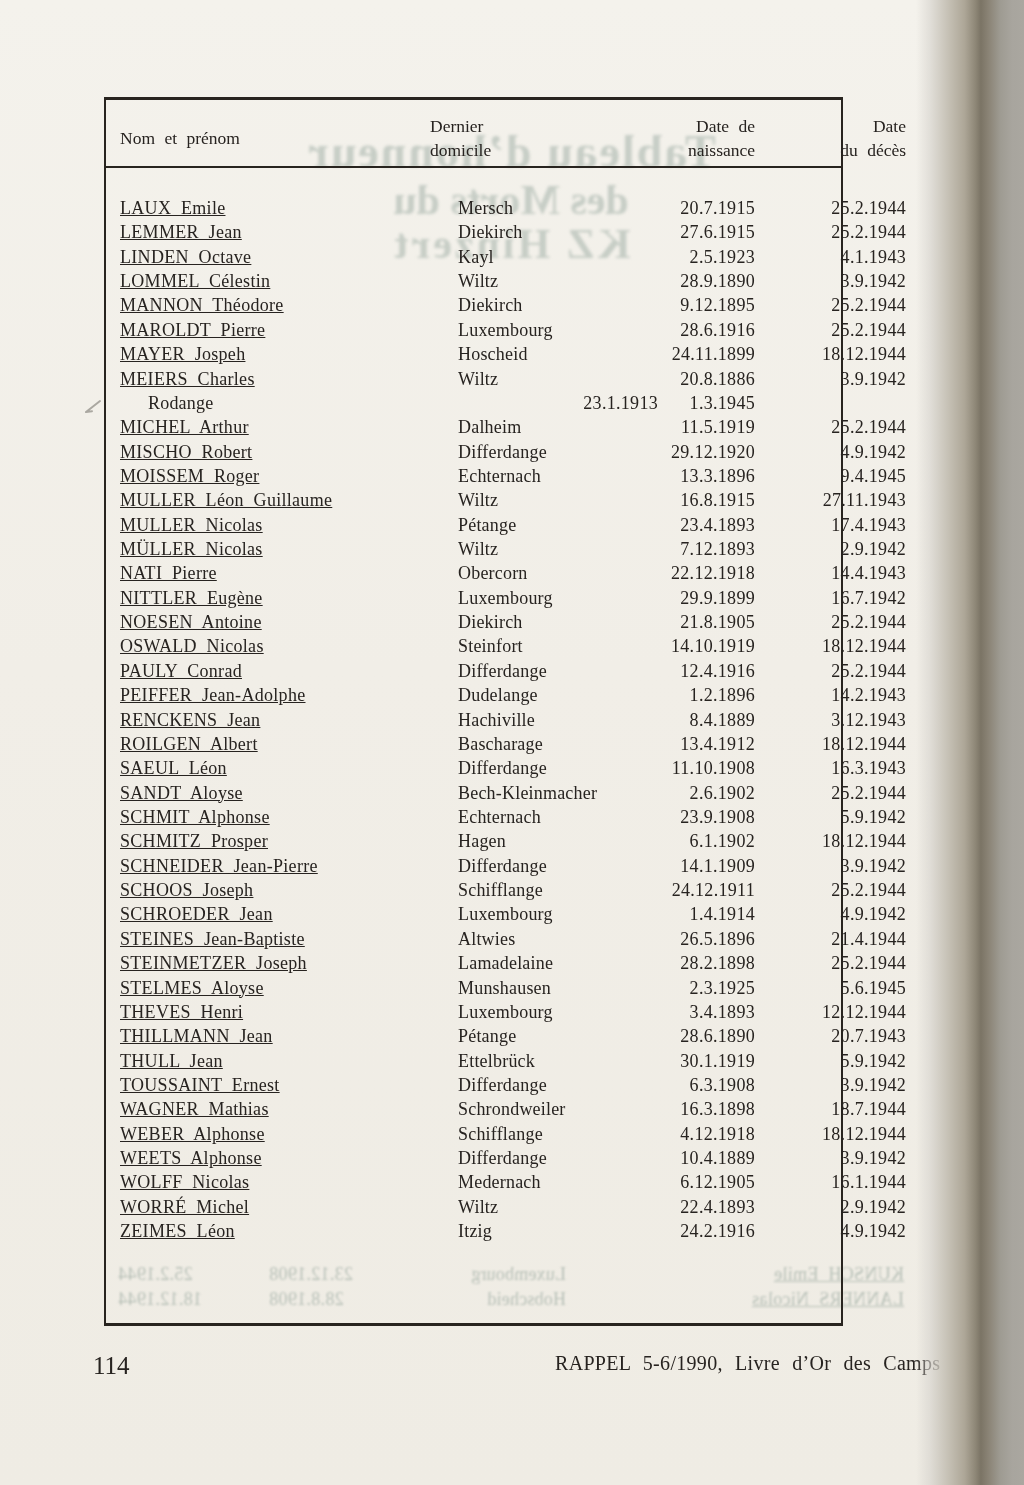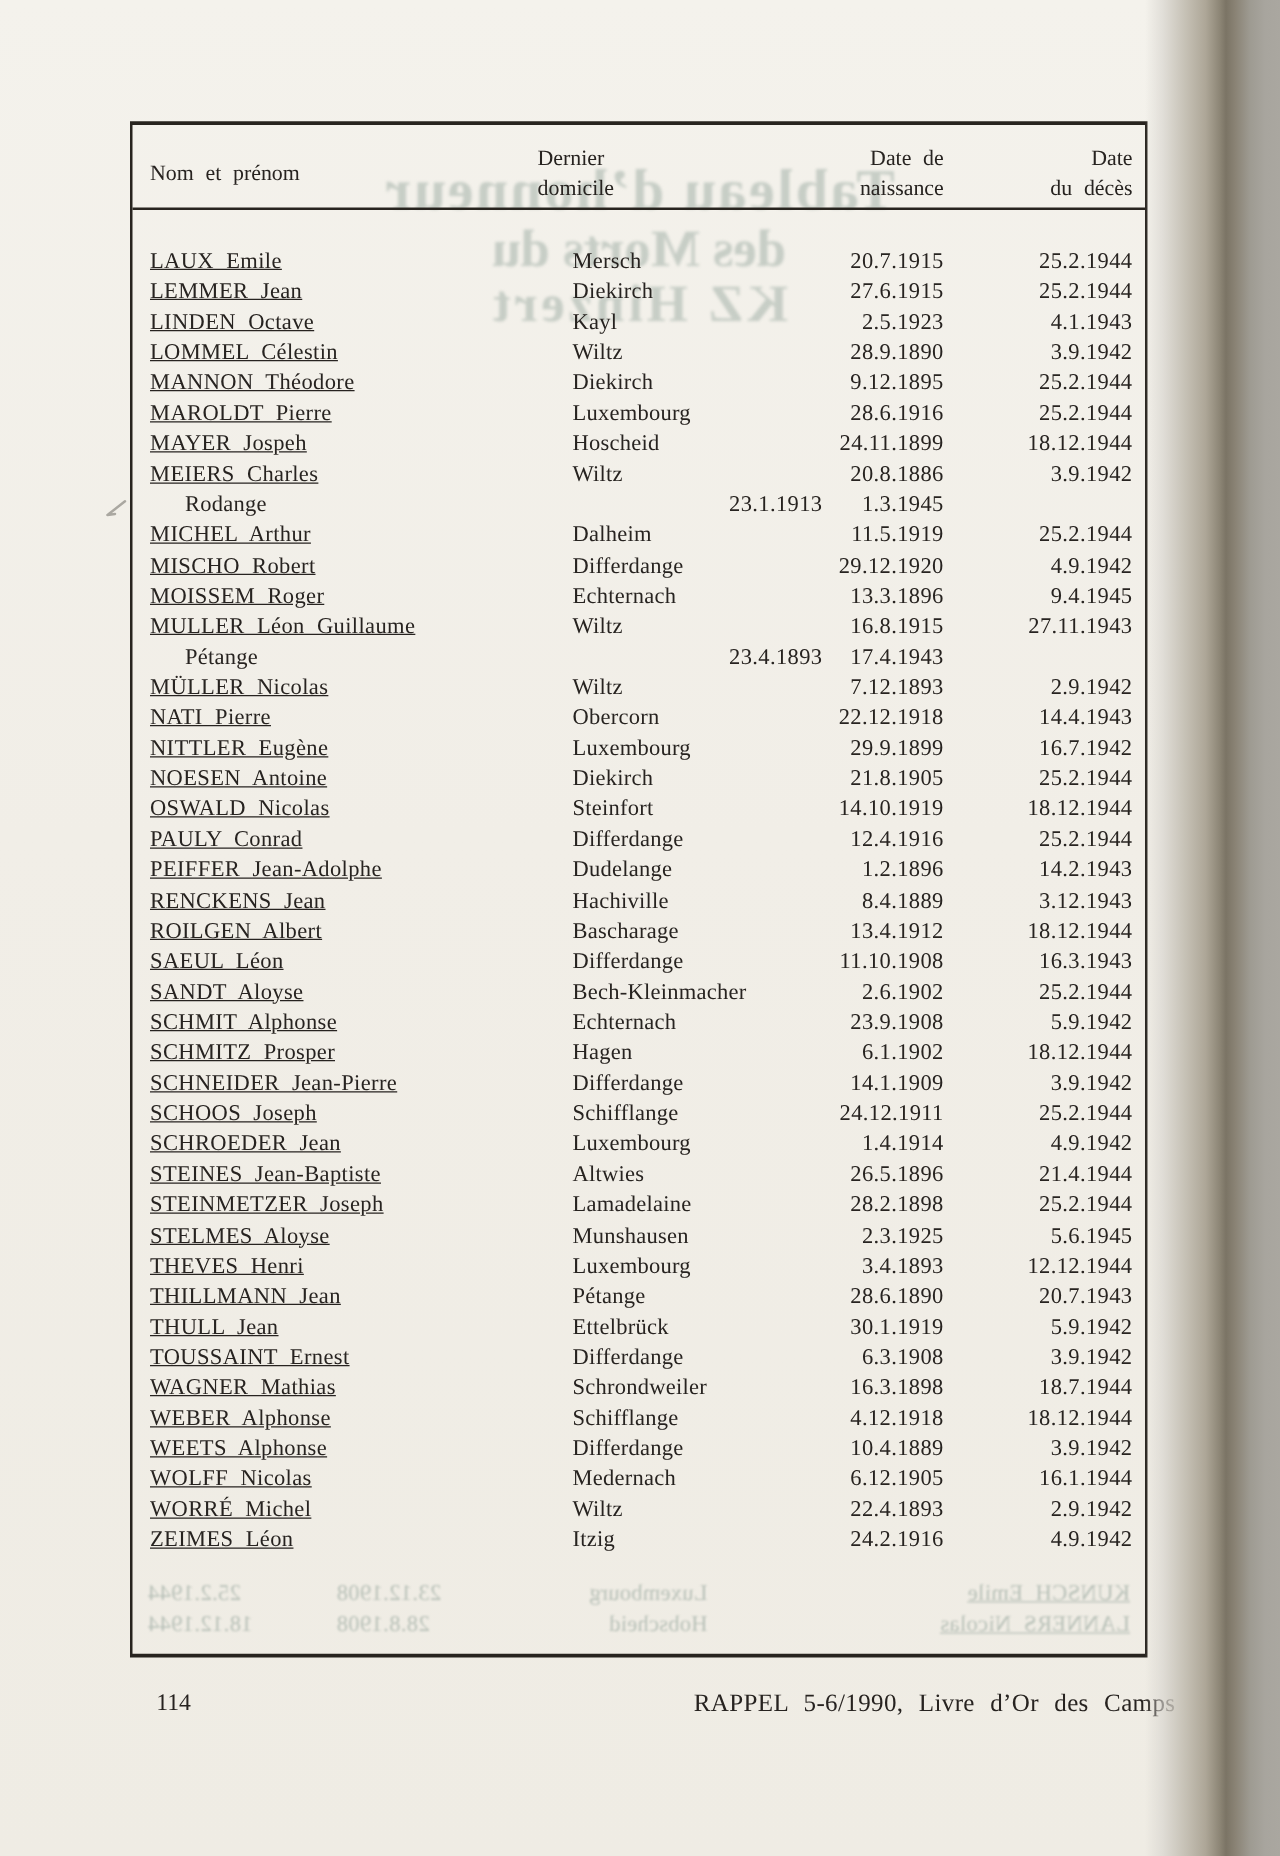--- a/index.html
+++ b/index.html
@@ -19,21 +19,21 @@
   .bleed-title .bl2{font-size:42px;line-height:44px;}
   .bleed-title .bl3{font-size:42px;line-height:44px;letter-spacing:3px;}
   .bleed-rows{
     position:absolute;left:118px;top:1262px;width:786px;
     transform:scaleX(-1);color:rgba(130,150,140,0.5);filter:blur(0.9px);
     z-index:1;pointer-events:none;font-size:18px;
   }
   .bleed-rows .row{height:25px;line-height:25px;}
   
   .table-box{
-    position:absolute;left:104px;top:97px;width:814px;height:1229px;
+    position:absolute;left:104px;top:97px;width:739px;height:1229px;
     box-sizing:border-box;border:2px solid #28241f;
     border-top-width:3px;border-bottom-width:3px;
     background:transparent;z-index:2;
   }
   .thead{
     display:grid;grid-template-columns:310px 228px 97px 151px;
     box-sizing:border-box;height:68px;padding:14px 10px 0 14px;
     border-bottom:2px solid #28241f;
     font-size:17.5px;line-height:24px;word-spacing:5px;
     align-items:start;
@@ -42,21 +42,21 @@
   .h-right{text-align:right;}
   .tbody{padding:28px 10px 0 14px;}
   .row{
     display:grid;grid-template-columns:310px 228px 97px 151px;
     height:24.37px;line-height:24.37px;font-size:18px;
   }
   .c-name{letter-spacing:0.3px;word-spacing:5px;text-decoration:underline;}
   .c-domicile{letter-spacing:0.2px;margin-left:28px;}
   .c-born,.c-died{text-align:right;letter-spacing:0.3px;}
   
-  .page-number{position:absolute;left:125px;top:1352px;font-size:19px;z-index:2;}
+  .page-number{position:absolute;left:93px;top:1352px;font-size:25px;z-index:2;}
   .citation{
     position:absolute;left:516px;top:1352px;font-size:20px;
     word-spacing:7px;letter-spacing:0.3px;z-index:2;white-space:nowrap;margin-left:39px;
   }
   
   .pencil-mark{position:absolute;left:83px;top:398px;z-index:2;opacity:0.65;}
   
   .gutter{
     position:absolute;top:0;left:916px;width:108px;height:1485px;z-index:10;
     pointer-events:none;
@@ -187,20 +187,21 @@
           <span class="cell c-born">13.3.1896</span>
           <span class="cell c-died">9.4.1945</span>
         </div>
         <div class="row">
           <span class="cell c-name">MULLER Léon Guillaume</span>
           <span class="cell c-domicile">Wiltz</span>
           <span class="cell c-born">16.8.1915</span>
           <span class="cell c-died">27.11.1943</span>
         </div>
         <div class="row">
+          <span class="cell c-name">MULLER Nicolas</span>
           <span class="cell c-domicile">Pétange</span>
           <span class="cell c-born">23.4.1893</span>
           <span class="cell c-died">17.4.1943</span>
         </div>
         <div class="row">
           <span class="cell c-name">MÜLLER Nicolas</span>
           <span class="cell c-domicile">Wiltz</span>
           <span class="cell c-born">7.12.1893</span>
           <span class="cell c-died">2.9.1942</span>
         </div>

